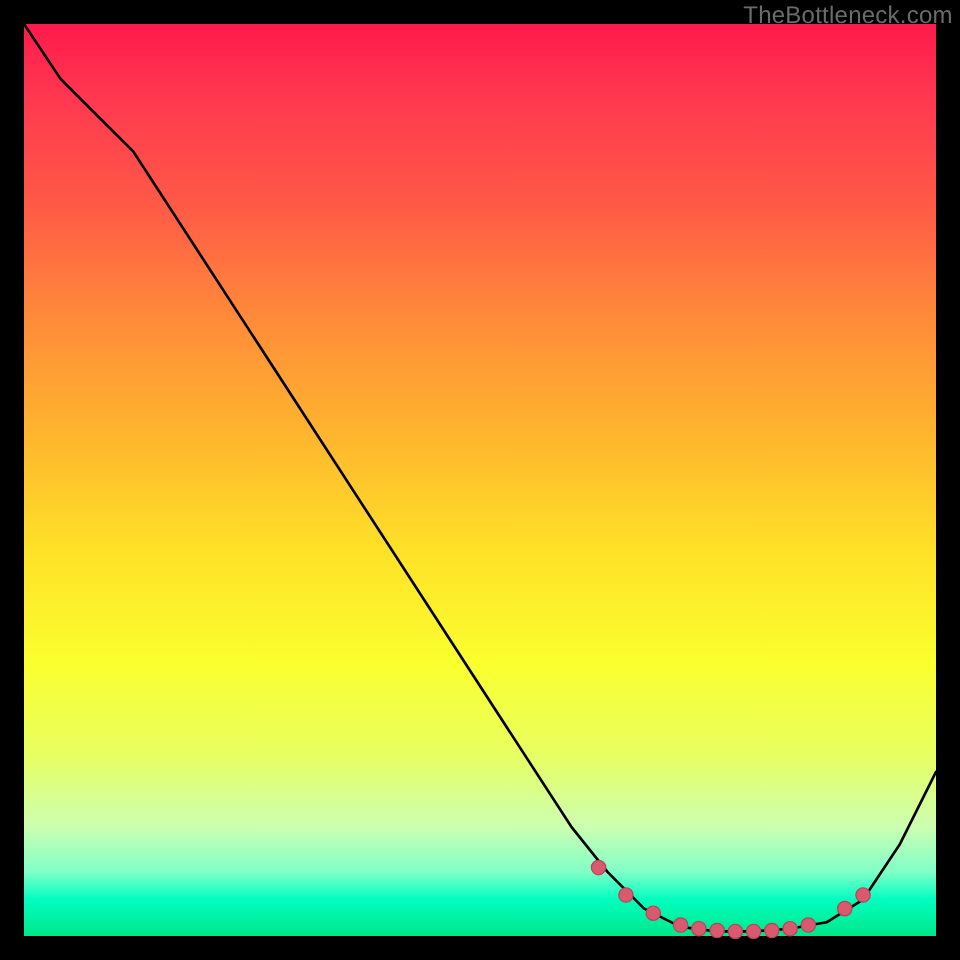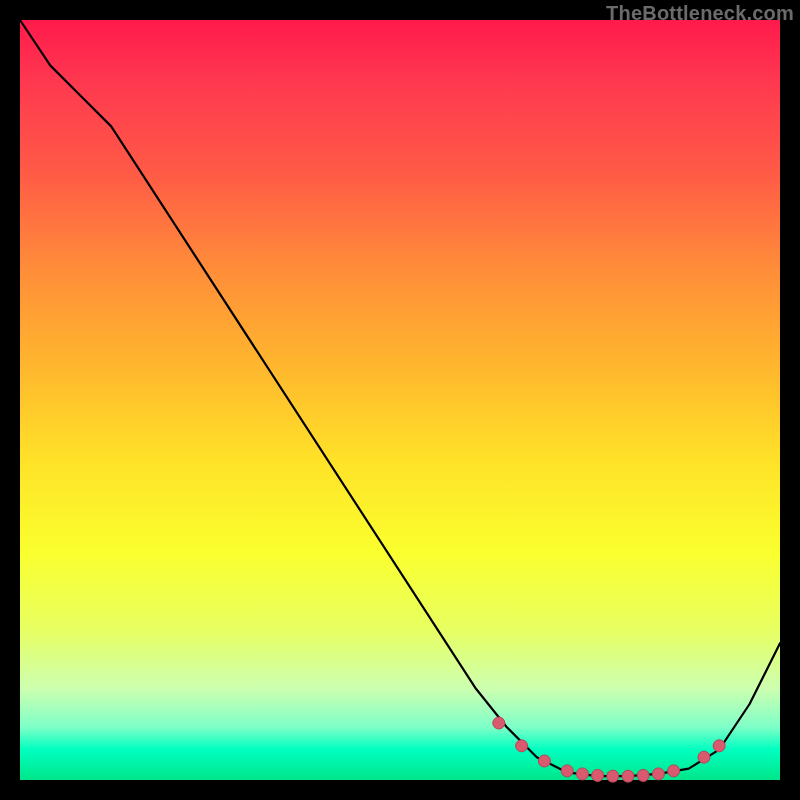--- a/index.html
+++ b/index.html
@@ -26,21 +26,21 @@
       #00e68a 100%
     );
   }
   .watermark {
     position: absolute;
     top: 2px;
     right: 6px;
     font-family: Arial, Helvetica, sans-serif;
     font-size: 20px;
     color: #6b6b6b;
-    font-weight: 700;
+    font-weight: 400;
     letter-spacing: 0.2px;
     user-select: none;
   }
   svg.overlay {
     position: absolute;
     left: 20px;
     top: 20px;
     width: 760px;
     height: 760px;
     overflow: visible;

